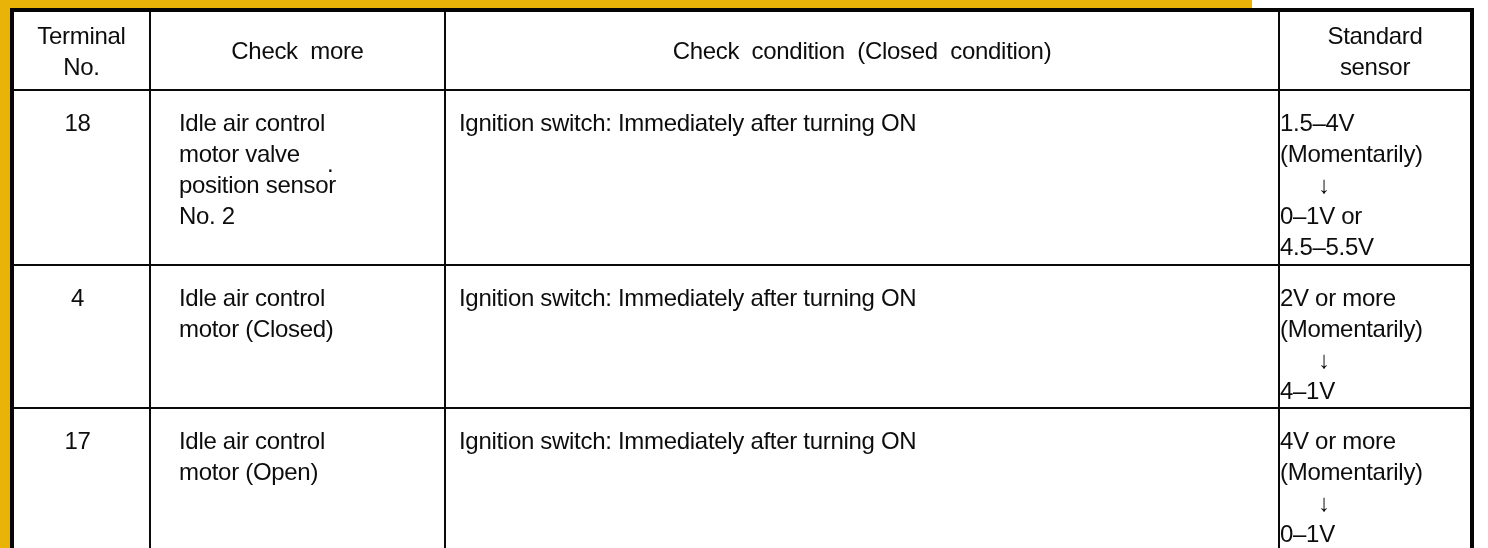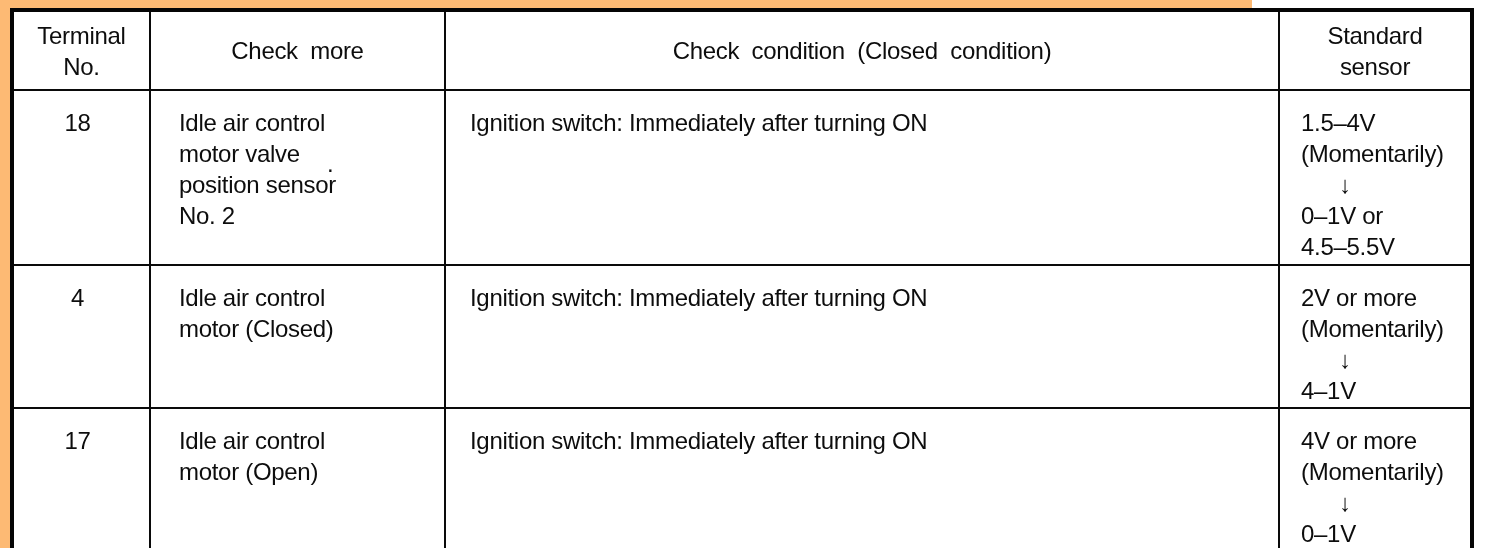--- a/index.html
+++ b/index.html
@@ -10,21 +10,21 @@
     height: 548px;
     overflow: hidden;
     font-family: "Liberation Sans", sans-serif;
     color: #0d0d0d;
     -webkit-font-smoothing: antialiased;
   }
   .page {
     position: relative;
     width: 1252px;
     height: 548px;
-    background: #fdba74;
+    background: #eab308;
   }
   table.spec-table {
     position: absolute;
     left: 10px;
     top: 8px;
     width: 1464px;
     border-collapse: collapse;
     table-layout: fixed;
     border: 4px solid #050505;
     border-bottom-width: 6px;
@@ -62,26 +62,26 @@
   td.cell-terminal {
     text-align: center;
     padding-left: 2px;
     padding-right: 10px;
   }
   td.cell-item {
     padding-left: 28px;
     padding-right: 8px;
   }
   td.cell-cond {
-    padding-left: 24px;
+    padding-left: 13px;
     padding-right: 10px;
     margin-top: 36px;
   }
   td.cell-std {
-    padding-left: 21px;
+    padding-left: 0;
     padding-right: 2px;
   }
   .speck {
     position: absolute;
     left: 327px;
     top: 152px;
     font-size: 24px;
     line-height: 24px;
     color: #0d0d0d;
   }

